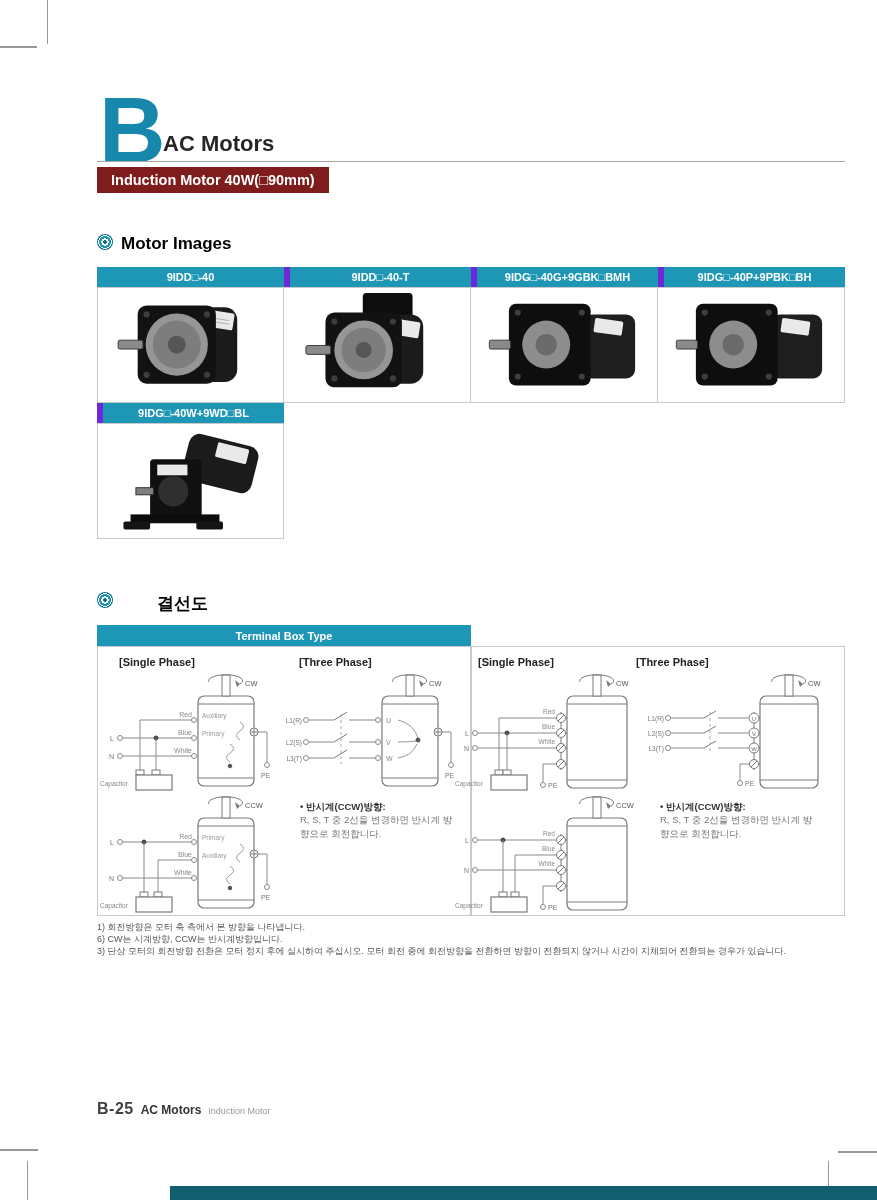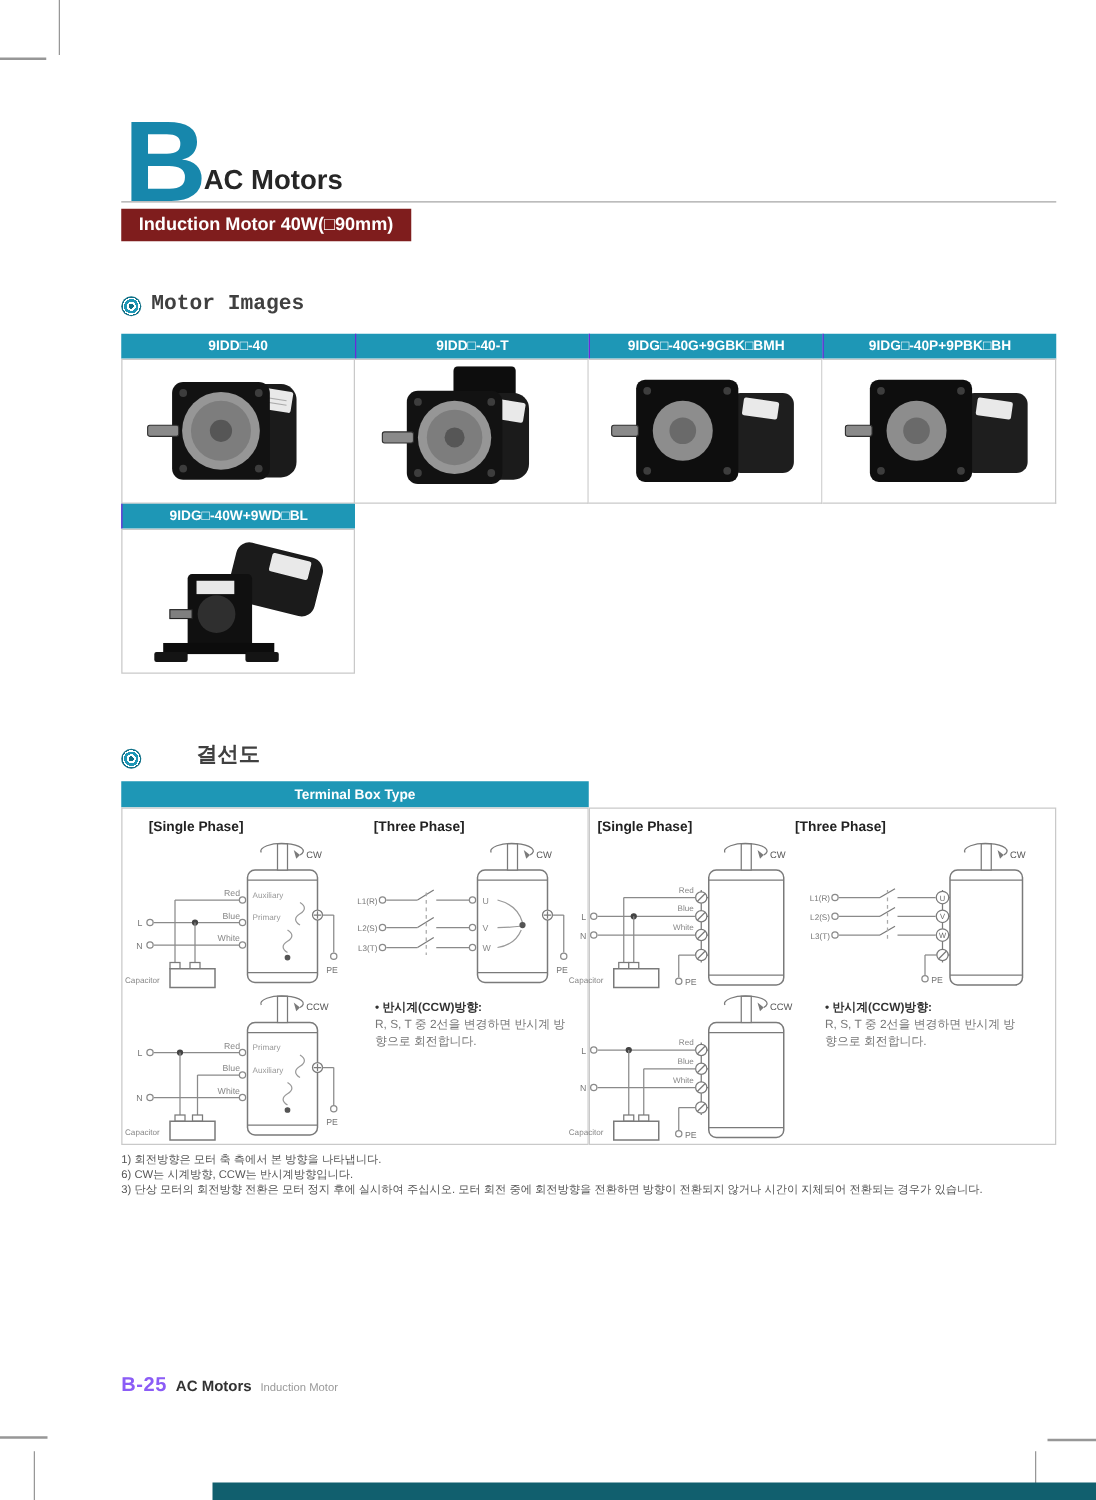--- a/index.html
+++ b/index.html
@@ -6,44 +6,44 @@
   .page{position:relative;width:877px;height:1200px;background:#fff;overflow:hidden;
         font-family:"Liberation Sans","DejaVu Sans",sans-serif;color:#222;}
   .abs{position:absolute;}
   .crop{position:absolute;background:#979797;}
   .b-letter{position:absolute;left:99px;top:84px;font-size:92px;line-height:1;font-weight:bold;
             color:#1787ac;letter-spacing:-3px;}
   .main-title{position:absolute;left:163px;top:131px;font-size:22px;font-weight:bold;color:#262626;}
   .rule{position:absolute;left:97px;top:161px;width:748px;height:1px;background:#a6a6a6;}
   .banner{position:absolute;left:97px;top:167px;height:26px;line-height:26px;background:#7f1d1d;
           color:#fff;font-size:14.5px;font-weight:bold;padding:0 14px;}
-  .sec-head{position:absolute;display:flex;align-items:flex-end;gap:8px;font-size:17px;
-            font-weight:bold;color:#404040;font-family:Liberation Mono, monospace;}
+  .sec-head{position:absolute;display:flex;align-items:flex-start;gap:8px;font-size:17px;
+            font-weight:bold;color:#000000;}
   .sec-icon{width:16px;height:16px;border-radius:50%;
     background:radial-gradient(circle,#0f6f85 0 2px,#ffffff 2px 3.6px,#1e97b6 3.6px 5.8px,#ffffff 5.8px 6.8px,#0f7087 6.8px);}
   .thead{position:absolute;display:grid;}
   .th{background:#1e97b6;color:#fff;font-size:11px;font-weight:bold;height:20px;
-      display:flex;align-items:center;justify-content:center;border-left:1px solid #6d28d9;box-sizing:border-box;}
+      display:flex;align-items:center;justify-content:center;border-left:6px solid #6d28d9;box-sizing:border-box;}
   .th:first-child{border-left:none;}
   .img-cell{position:absolute;border:1px solid #c9c9c9;background:#fff;box-sizing:border-box;
             display:flex;align-items:center;justify-content:center;}
   .imgrow{position:absolute;display:grid;}
   .imgrow .cell{border:1px solid #c9c9c9;border-left:none;box-sizing:border-box;background:#fff;
                 display:flex;align-items:center;justify-content:center;}
   .imgrow .cell:first-child{border-left:1px solid #c9c9c9;}
   .wcell{position:absolute;border:1px solid #c9c9c9;background:#fff;box-sizing:border-box;}
   .phase{position:absolute;font-size:11px;font-weight:bold;color:#222;}
   .diag{position:absolute;}
   .diag svg{display:block;}
   .ccw-note{position:absolute;width:160px;font-size:9.5px;line-height:1.4;}
   .ccw-note .nt{font-weight:bold;color:#333;}
   .ccw-note .nb{color:#777;}
   .footnotes{position:absolute;left:97px;top:921px;width:745px;font-size:9px;line-height:12px;color:#555;}
   .footer{position:absolute;left:97px;top:1100px;display:flex;align-items:baseline;gap:7px;}
-  .footer .pg{color:#8b5cf6;font-size:16px;font-weight:bold;letter-spacing:0.5px;}
+  .footer .pg{color:#404040;font-size:16px;font-weight:bold;letter-spacing:0.5px;}
   .footer .ft{color:#333;font-size:12px;font-weight:bold;}
   .footer .fs{color:#999;font-size:9px;}
   .bottombar{position:absolute;left:170px;top:1186px;width:707px;height:14px;background:#115f6e;}
 </style>
 </head>
 <body>
 
 <div class="page">
 
   <div class="crop" style="left:47px;top:0;width:1px;height:44px;"></div>

